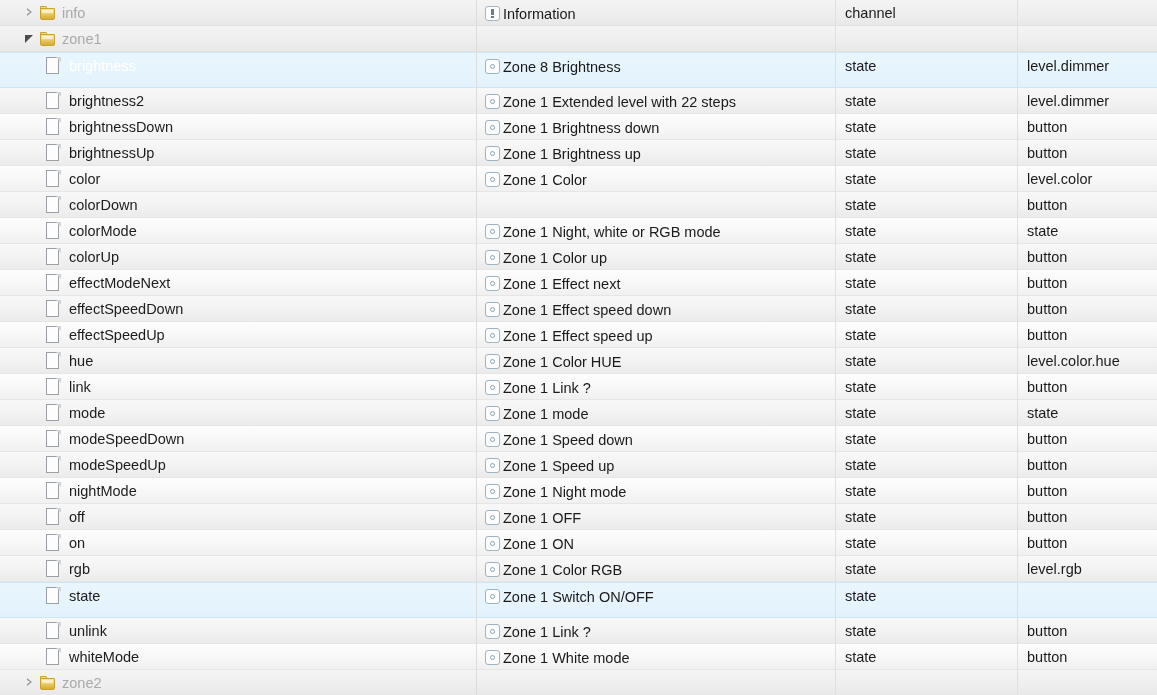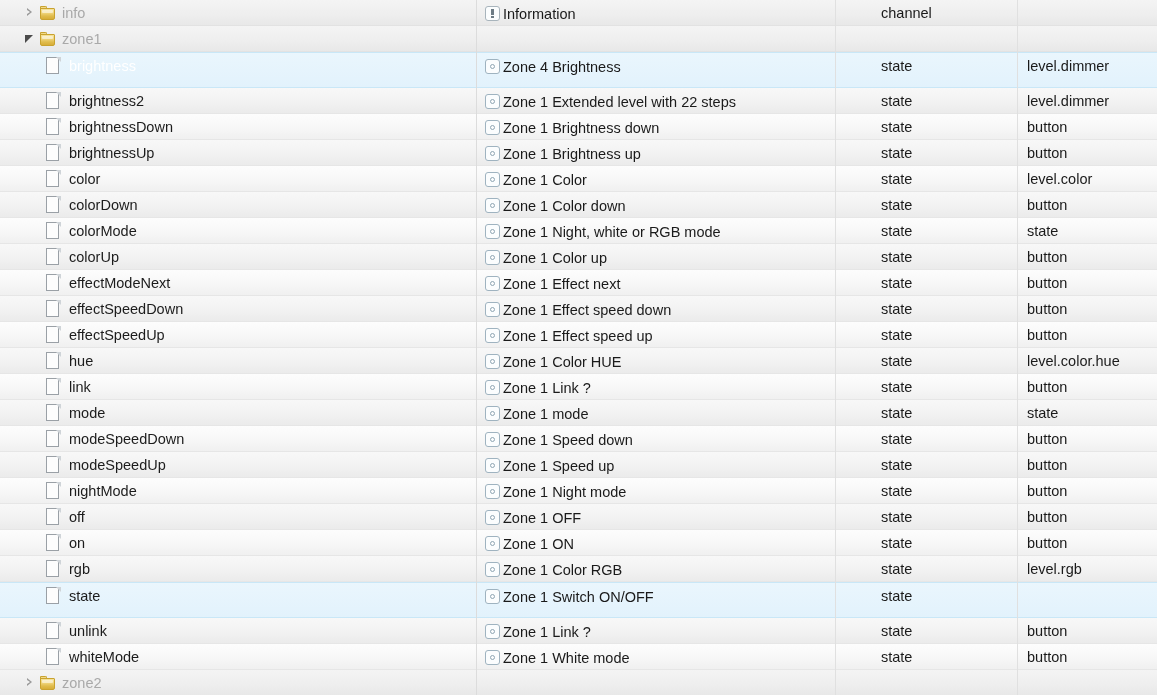--- a/index.html
+++ b/index.html
@@ -71,21 +71,21 @@
     position: absolute;
     top: 0;
     height: 26px;
     line-height: 26px;
     white-space: nowrap;
     overflow: hidden;
     box-sizing: border-box;
   }
   .c-name  { left: 0;     width: 476px; }
   .c-desc  { left: 477px; width: 358px; padding-left: 8px; }
-  .c-role  { left: 872px; width: 181px; padding-left: 9px; }
+  .c-role  { left: 836px; width: 181px; padding-left: 9px; }
   .c-type  { left: 1018px; width: 139px; padding-left: 9px; }
 
   
   .nameinner {
     position: relative;
     height: 26px;
     display: flex;
     align-items: center;
   }
   .indent { display: inline-block; flex: 0 0 auto; }
@@ -311,21 +311,21 @@
           <div class="nameinner">
             <div class="selbar"></div>
             <span class="indent lvl2"></span>
             <span class="fileicon">
               <span class="page"></span>
               <span class="fold"></span>
             </span>
             <span class="name-label">brightness</span>
           </div>
         </div>
-        <div class="cell c-desc"><span class="stateicon"></span><span class="desc-text">Zone 4 Brightness</span></div>
+        <div class="cell c-desc"><span class="stateicon"></span><span class="desc-text">Zone 8 Brightness</span></div>
         <div class="cell c-role"><span>state</span></div>
         <div class="cell c-type"><span>level.dimmer</span></div>
       </div>
       <div class="row alt">
         <div class="cell c-name">
           <div class="nameinner">
             <span class="indent lvl2"></span>
             <span class="fileicon">
               <span class="page"></span>
               <span class="fold"></span>
@@ -386,21 +386,20 @@
         <div class="cell c-name">
           <div class="nameinner">
             <span class="indent lvl2"></span>
             <span class="fileicon">
               <span class="page"></span>
               <span class="fold"></span>
             </span>
             <span class="name-label">colorDown</span>
           </div>
         </div>
-        <div class="cell c-desc"><span class="stateicon"></span><span class="desc-text">Zone 1 Color down</span></div>
         <div class="cell c-role"><span>state</span></div>
         <div class="cell c-type"><span>button</span></div>
       </div>
       <div class="row">
         <div class="cell c-name">
           <div class="nameinner">
             <span class="indent lvl2"></span>
             <span class="fileicon">
               <span class="page"></span>
               <span class="fold"></span>

